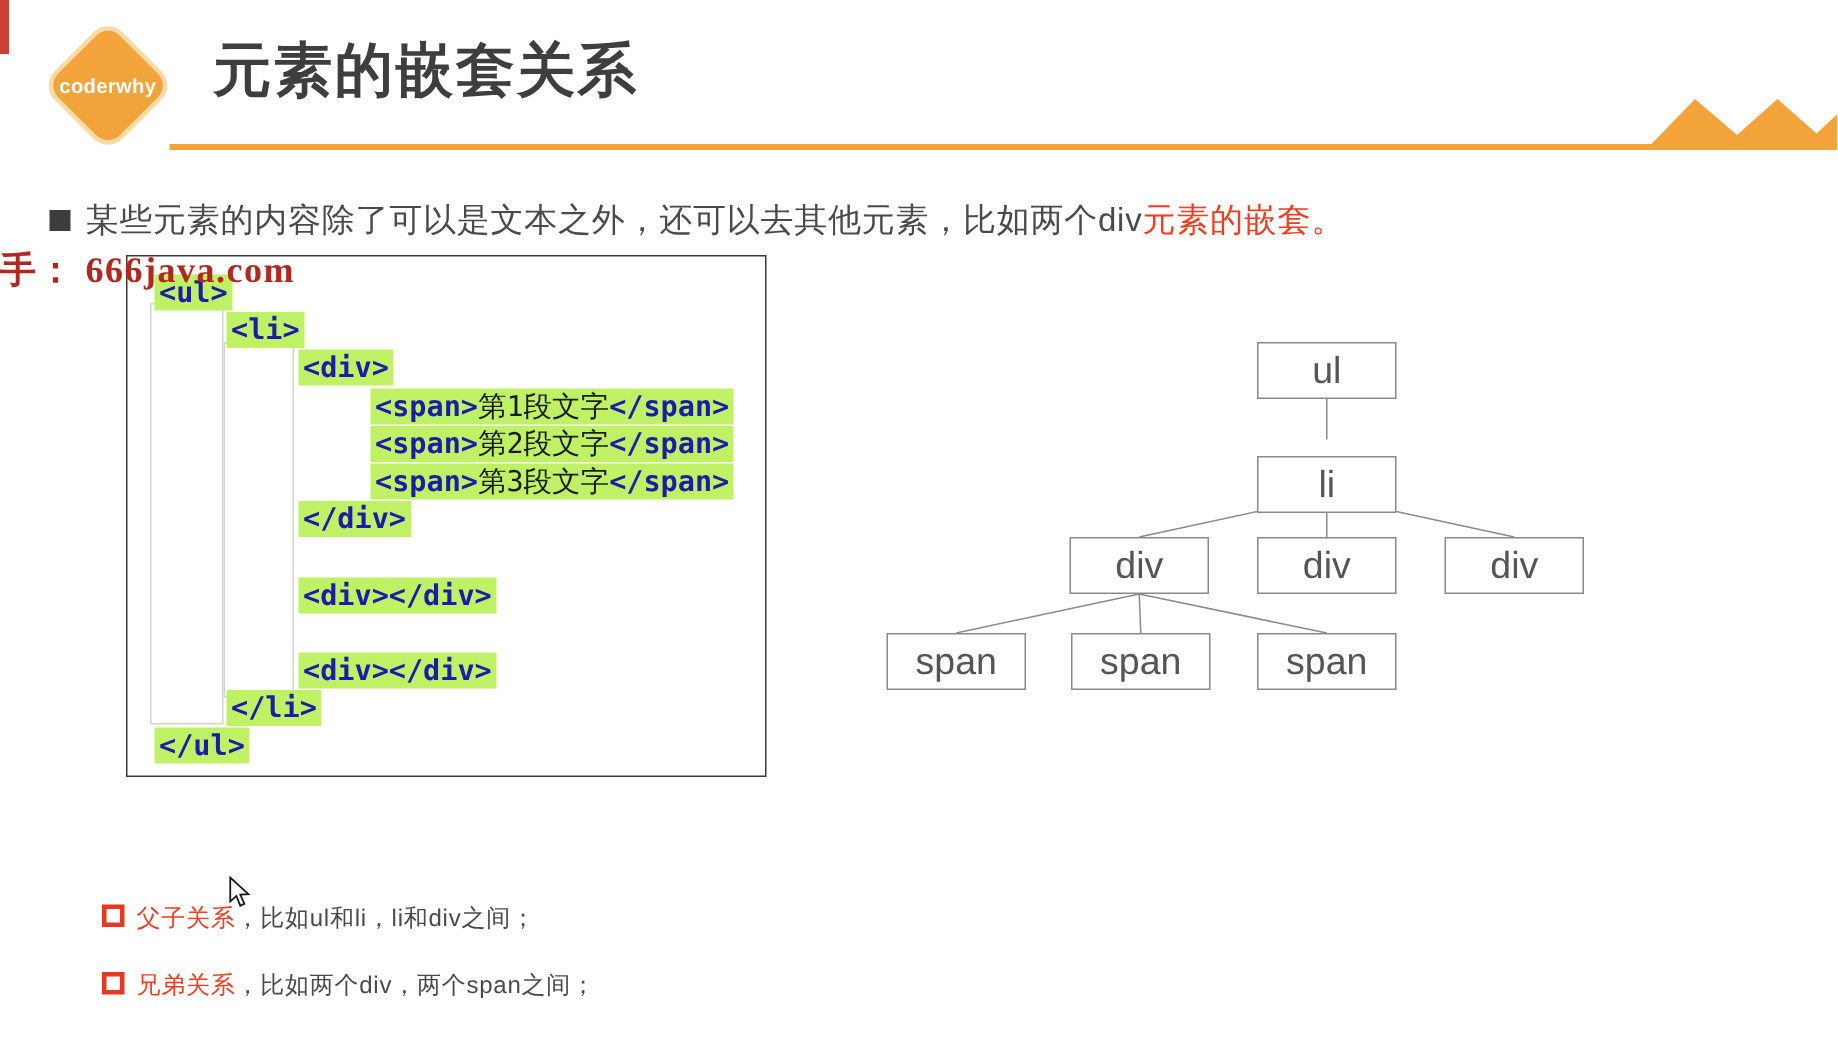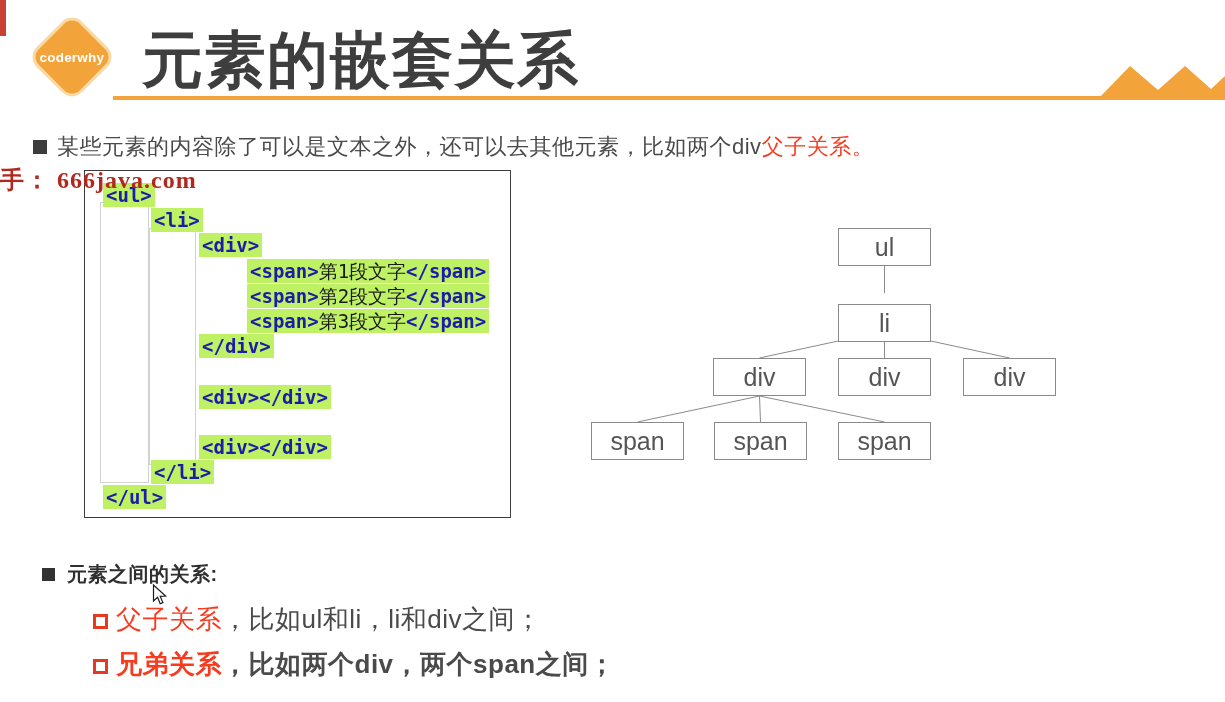--- a/index.html
+++ b/index.html
@@ -36,21 +36,21 @@
   .logo-text {
     transform: rotate(-45deg);
     color: #ffffff;
     font-size: 13.5px;
     font-weight: bold;
     letter-spacing: 0.2px;
     white-space: nowrap;
   }
   .page-title {
     position: absolute; left: 142px; top: 20px;
-    font-size: 61px;
+    font-size: 39px;
     font-weight: bold;
     color: #3e3e3e;
     letter-spacing: 1.5px;
     white-space: nowrap;
   }
   .header-line {
     position: absolute; left: 113px; top: 96px;
     width: 1112px; height: 4px;
     background: #f2a43a;
   }
@@ -145,28 +145,27 @@
     font-weight: bold;
     color: #2f2f2f;
     letter-spacing: 0.5px;
     white-space: nowrap;
   }
   .rel-heading .sq-bullet {
     width: 13px; height: 13px; background: #333333; margin-right: 12px;
   }
   .rel-item {
     position: absolute;
-    font-size: 26px;
+    font-size: 16px;
     color: #4a4a4a;
     letter-spacing: 0.5px;
     white-space: nowrap;
-    margin-left: 25px;
   }
   .rel-item-1 { left: 68px; top: 602px; }
-  .rel-item-2 { left: 68px; top: 647px; font-weight: bold; }
+  .rel-item-2 { left: 68px; top: 647px; }
   .hollow-bullet {
     display: inline-block;
     width: 15px; height: 15px;
     border: 3.5px solid #e7391f;
     background: #ffffff;
     margin-right: 8px;
     vertical-align: -1px;
   }
   .rel-term { color: #f63b1e; }
 
@@ -187,21 +186,21 @@
 
   <h1 class="page-title">元素的嵌套关系</h1>
 
   <div class="header-line"></div>
 
   <svg class="mountains" width="145" height="38" viewBox="0 0 145 38">
     <polygon points="0,37 20,37 50,6 78,30 105,6 131,29 145,16 145,37" fill="#f2a43a"></polygon>
   </svg>
 
   <div class="intro-line">
-    <span class="sq-bullet"></span><span>某些元素的内容除了可以是文本之外，还可以去其他元素，比如两个div</span><span class="red-text">父子关系。</span>
+    <span class="sq-bullet"></span><span>某些元素的内容除了可以是文本之外，还可以去其他元素，比如两个div</span><span class="red-text">元素的嵌套。</span>
   </div>
 
   <div class="watermark">手： 666java.com</div>
 
   <div class="code-panel">
     <div class="indent-strip strip-1"></div>
     <div class="indent-strip strip-2"></div>
     <pre class="code-block"><div class="code-line"><span class="ind" style="width: 0px;"></span><span class="chunk"><span class="tag">&lt;ul&gt;</span></span></div><div class="code-line"><span class="ind" style="width: 48px;"></span><span class="chunk"><span class="tag">&lt;li&gt;</span></span></div><div class="code-line"><span class="ind" style="width: 96px;"></span><span class="chunk"><span class="tag">&lt;div&gt;</span></span></div><div class="code-line"><span class="ind" style="width: 144px;"></span><span class="chunk"><span class="tag">&lt;span&gt;</span><span class="txt">第1段文字</span><span class="tag">&lt;/span&gt;</span></span></div><div class="code-line"><span class="ind" style="width: 144px;"></span><span class="chunk"><span class="tag">&lt;span&gt;</span><span class="txt">第2段文字</span><span class="tag">&lt;/span&gt;</span></span></div><div class="code-line"><span class="ind" style="width: 144px;"></span><span class="chunk"><span class="tag">&lt;span&gt;</span><span class="txt">第3段文字</span><span class="tag">&lt;/span&gt;</span></span></div><div class="code-line"><span class="ind" style="width: 96px;"></span><span class="chunk"><span class="tag">&lt;/div&gt;</span></span></div><div class="code-line"></div><div class="code-line"><span class="ind" style="width: 96px;"></span><span class="chunk"><span class="tag">&lt;div&gt;&lt;/div&gt;</span></span></div><div class="code-line"></div><div class="code-line"><span class="ind" style="width: 96px;"></span><span class="chunk"><span class="tag">&lt;div&gt;&lt;/div&gt;</span></span></div><div class="code-line"><span class="ind" style="width: 48px;"></span><span class="chunk"><span class="tag">&lt;/li&gt;</span></span></div><div class="code-line"><span class="ind" style="width: 0px;"></span><span class="chunk"><span class="tag">&lt;/ul&gt;</span></span></div></pre>
   </div>
 
@@ -220,23 +219,20 @@
     <div class="tree-node node-ul">ul</div>
     <div class="tree-node node-li">li</div>
     <div class="tree-node node-div-1">div</div>
     <div class="tree-node node-div-2">div</div>
     <div class="tree-node node-div-3">div</div>
     <div class="tree-node node-span-1">span</div>
     <div class="tree-node node-span-2">span</div>
     <div class="tree-node node-span-3">span</div>
   </div>
 
-  <div class="rel-heading">
-    <span class="sq-bullet"></span><span>元素之间的关系:</span>
-  </div>
 
   <div class="rel-item rel-item-1">
     <span class="hollow-bullet"></span><span class="rel-term">父子关系</span><span>，比如ul和li，li和div之间；</span>
   </div>
 
   <div class="rel-item rel-item-2">
     <span class="hollow-bullet"></span><span class="rel-term">兄弟关系</span><span>，比如两个div，两个span之间；</span>
   </div>
 
   <svg class="mouse-cursor" width="16" height="22" viewBox="0 0 16 22">

